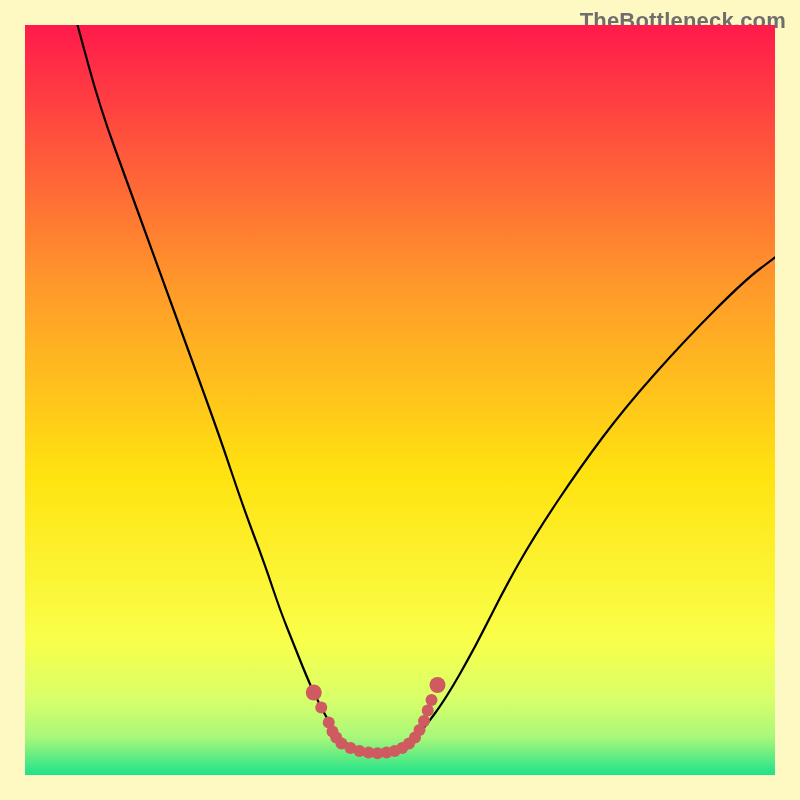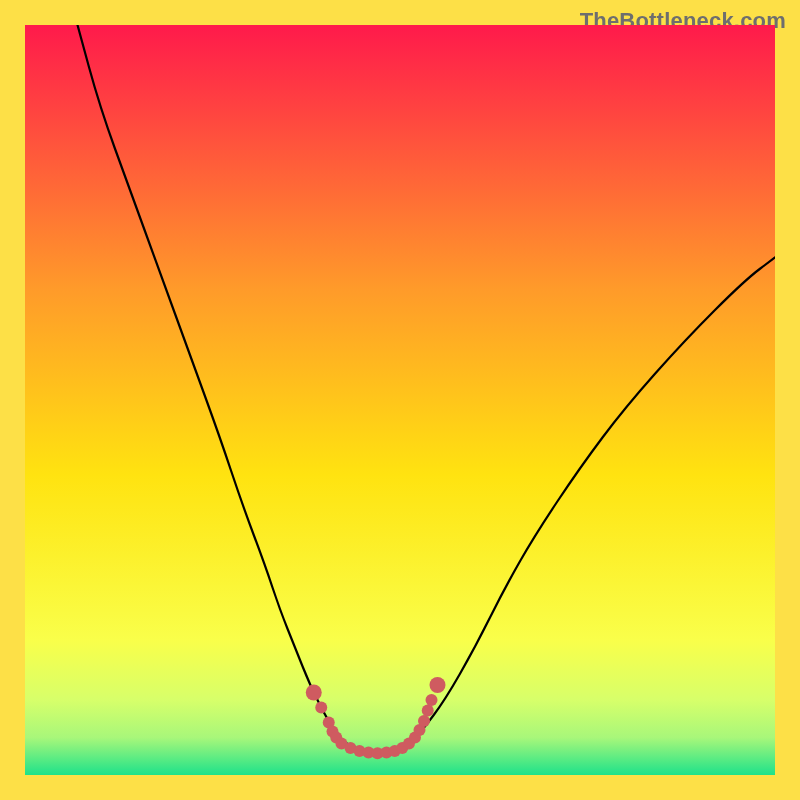--- a/index.html
+++ b/index.html
@@ -8,21 +8,21 @@
     width: 800px;
     height: 800px;
     background: #000;
     font-family: Arial, Helvetica, sans-serif;
     overflow: hidden;
   }
   .frame {
     position: relative;
     width: 800px;
     height: 800px;
-    background: #fde047;
+    background: #fef9c3;
   }
   .watermark {
     position: absolute;
     top: 8px;
     right: 14px;
     color: #6e6e6e;
     font-size: 22px;
     font-weight: 600;
     letter-spacing: 0.2px;
     user-select: none;

